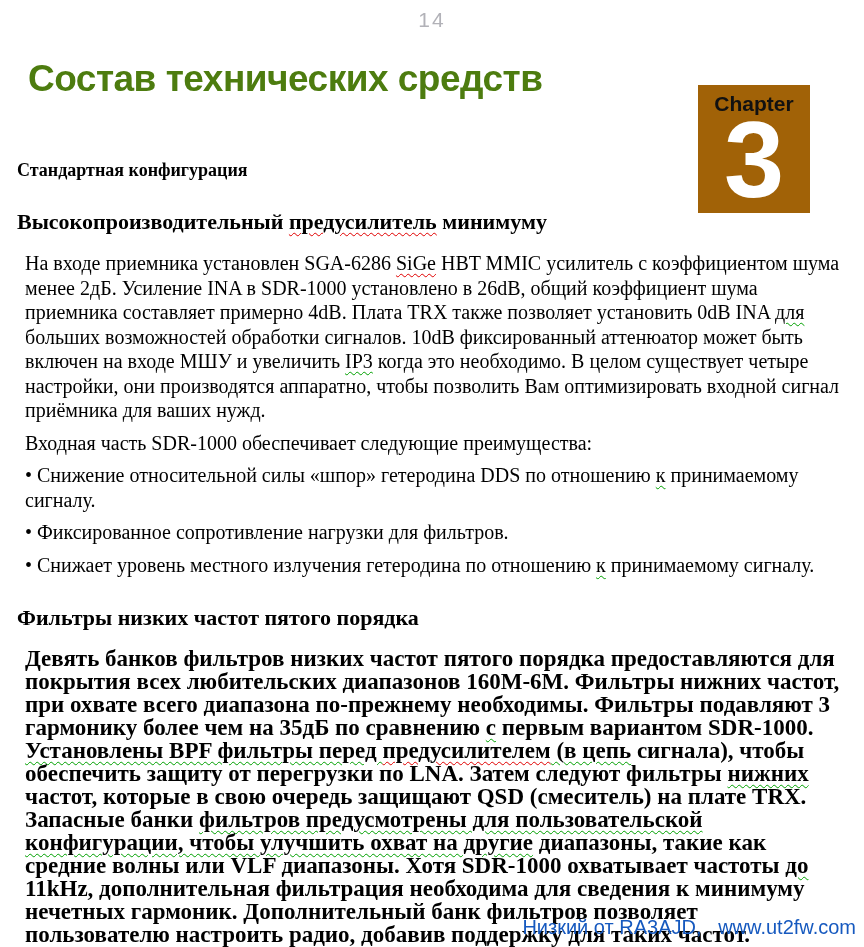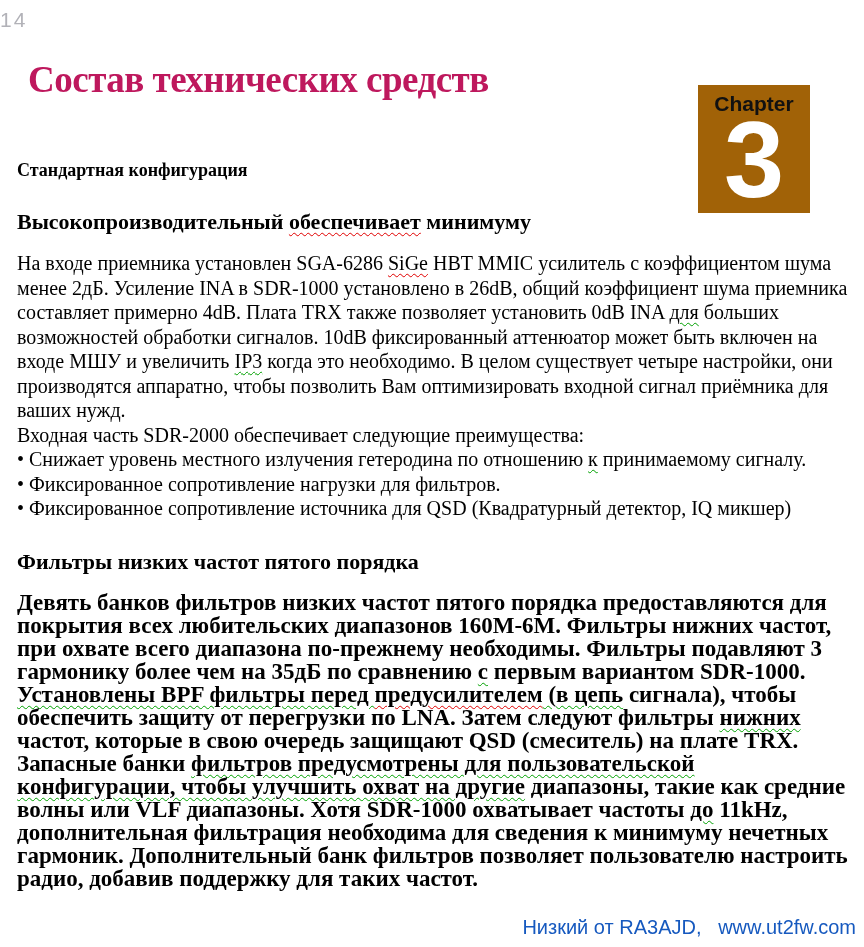--- a/index.html
+++ b/index.html
@@ -6,20 +6,21 @@
   html, body { background: #ffffff; }
   body {
     width: 864px; height: 947px;
     position: relative;
     overflow: hidden;
     font-family: "Liberation Serif", serif;
     color: #000000;
   }
   .page-number {
     position: absolute; top: 8px; left: 0; width: 100%;
+    text-align: center;
     font-family: "Liberation Sans", sans-serif;
     font-size: 21px; font-weight: 400;
     color: #b2b2b8; letter-spacing: 2px;
   }
   .doc-title {
     position: absolute; top: 58px; left: 28px;
     font-family: "Liberation Sans", sans-serif;
     font-size: 37px; font-weight: 700; letter-spacing: -0.5px;
     color: #e8741f;
     white-space: nowrap;
@@ -51,21 +52,21 @@
   }
   .blk-h3 {
     font-family: "Liberation Serif", serif;
     font-size: 22px; font-weight: 700;
     margin-top: 28px; margin-bottom: 16px;
   }
   .blk-p, .blk-bullet {
     font-family: "Liberation Serif", serif;
     font-size: 20px; font-weight: 400;
     line-height: 24.5px;
-    margin: 0;
+    margin: 8px;
   }
   .blk-p.bold {
     font-weight: 700; font-size: 23px; line-height: 23px;
   }
   .wavy-red {
     text-decoration-line: underline;
     text-decoration-style: wavy;
     text-decoration-color: #e00000;
     text-decoration-thickness: 1px;
     text-underline-offset: 3px;
@@ -83,32 +84,32 @@
     font-size: 20px; font-weight: 400;
     color: #1659bf;
     white-space: pre;
   }
 </style>
 </head>
 <body>
 
 <div class="page-number">14</div>
 
-<h1 class="doc-title" style="color: #be185d; font-family: Liberation Serif, serif;">Состав технических средств</h1>
+<h1 class="doc-title" style="color: #4d7c0f;">Состав технических средств</h1>
 
 <div class="chapter-box" style="background: #a16207;">
   <div class="chapter-label">Chapter</div>
   <div class="chapter-number">3</div>
 </div>
 
 <div class="content">
     <h2 class="blk-h2"><span>Стандартная конфигурация</span></h2>
-    <h3 class="blk-h3"><span>Высокопроизводительный </span><span class="wavy-red">обеспечивает</span><span> минимуму</span></h3>
+    <h3 class="blk-h3"><span>Высокопроизводительный </span><span class="wavy-red">предусилитель</span><span> минимуму</span></h3>
     <p class="blk-p"><span>На входе приемника установлен SGA-6286 </span><span class="wavy-red">SiGe</span><span> HBT MMIC усилитель с коэффициентом шума менее 2дБ. Усиление INA в SDR-1000 установлено в 26dB, общий коэффициент шума приемника составляет примерно 4dB. Плата TRX также позволяет установить 0dB INA </span><span class="wavy-green">для</span><span> больших возможностей обработки сигналов. 10dB фиксированный аттенюатор может быть включен на входе МШУ и увеличить </span><span class="wavy-green">IP3</span><span> когда это необходимо. В целом существует четыре настройки, они производятся аппаратно, чтобы позволить Вам оптимизировать входной сигнал приёмника для ваших нужд.</span></p>
-    <p class="blk-p"><span>Входная часть SDR-2000 обеспечивает следующие преимущества:</span></p>
+    <p class="blk-p"><span>Входная часть SDR-1000 обеспечивает следующие преимущества:</span></p>
+    <p class="blk-bullet"><span>• Снижение относительной силы «шпор» гетеродина DDS по отношению </span><span class="wavy-green">к</span><span> принимаемому сигналу.</span></p>
+    <p class="blk-bullet"><span>• Фиксированное сопротивление нагрузки для фильтров.</span></p>
     <p class="blk-bullet"><span>• Снижает уровень местного излучения гетеродина по отношению </span><span class="wavy-green">к</span><span> принимаемому сигналу.</span></p>
-    <p class="blk-bullet"><span>• Фиксированное сопротивление нагрузки для фильтров.</span></p>
-    <p class="blk-bullet"><span>• Фиксированное сопротивление источника для QSD (Квадратурный детектор, IQ микшер)</span></p>
     <h3 class="blk-h3"><span>Фильтры низких частот пятого порядка</span></h3>
     <p class="blk-p bold"><span>Девять банков фильтров низких частот пятого порядка предоставляются для покрытия всех любительских диапазонов 160M-6M. Фильтры нижних частот, при охвате всего диапазона по-прежнему необходимы. Фильтры подавляют 3 гармонику более чем на 35дБ по сравнению </span><span class="wavy-green">с</span><span> первым вариантом SDR-1000. </span><span class="wavy-green">Установлены BPF фильтры перед </span><span class="wavy-red">предусилителем</span><span class="wavy-green"> (в цепь</span><span> сигнала), чтобы обеспечить защиту от перегрузки по LNA. Затем следуют фильтры </span><span class="wavy-green">нижних</span><span> частот, которые в свою очередь защищают QSD (смеситель) на плате TRX. Запасные банки </span><span class="wavy-green">фильтров предусмотрены для пользовательской конфигурации, чтобы улучшить охват на другие</span><span> диапазоны, такие как средние волны или VLF диапазоны. Хотя SDR-1000 охватывает частоты </span><span class="wavy-green">до</span><span> 11kHz, дополнительная фильтрация необходима для сведения к минимуму нечетных гармоник. Дополнительный банк фильтров позволяет пользователю настроить радио, добавив поддержку для таких частот.</span></p>
   </div>
 
 <div class="footer" style="color: rgb(22, 89, 191);"><span>Низкий от RA3AJD,</span><span>   </span><span>www.ut2fw.com</span></div>
 
 </body></html>

